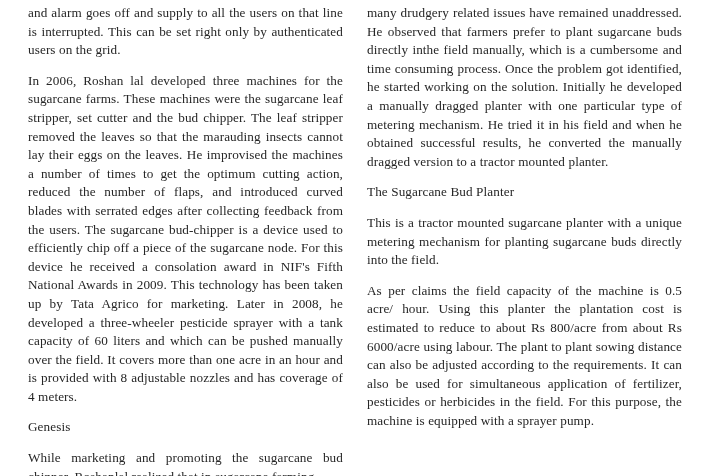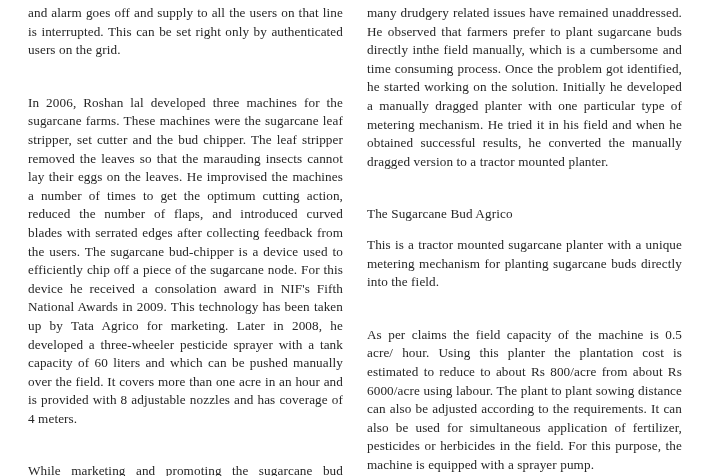--- a/index.html
+++ b/index.html
@@ -34,37 +34,38 @@
     letter-spacing: 0.1px;
   }
   .heading {
     margin: 0;
     text-align: left;
     letter-spacing: 0.1px;
   }
   
   .para + .para,
   .para + .heading {
-    margin-top: 34px;
+    margin-top: 12px;
   }
   .heading + .para {
     margin-top: 12px;
   }
 </style>
 </head>
 <body>
 
 <div class="page">
 
   <div class="column">
     <p class="para">and alarm goes off and supply to all the users on that line is interrupted. This can be set right only by authenticated users on the grid.</p>
     <p class="para">In 2006, Roshan lal developed three machines for the sugarcane farms. These machines were the sugarcane leaf stripper, set cutter and the bud chipper. The leaf stripper removed the leaves so that the marauding insects cannot lay their eggs on the leaves. He improvised the machines a number of times to get the optimum cutting action, reduced the number of flaps, and introduced curved blades with serrated edges after collecting feedback from the users. The sugarcane bud-chipper is a device used to efficiently chip off a piece of the sugarcane node. For this device he received a consolation award in NIF's Fifth National Awards in 2009. This technology has been taken up by Tata Agrico for marketing. Later in 2008, he developed a three-wheeler pesticide sprayer with a tank capacity of 60 liters and which can be pushed manually over the field. It covers more than one acre in an hour and is provided with 8 adjustable nozzles and has coverage of 4 meters.</p>
+    <p class="heading">Genesis</p>
     <p class="para">While marketing and promoting the sugarcane bud chipper, Roshanlal realized that in sugarcane farming,</p>
   </div>
 
   <div class="column">
     <p class="para">many drudgery related issues have remained unaddressed. He observed that farmers prefer to plant sugarcane buds directly inthe field manually, which is a cumbersome and time consuming process. Once the problem got identified, he started working on the solution. Initially he developed a manually dragged planter with one particular type of metering mechanism. He tried it in his field and when he obtained successful results, he converted the manually dragged version to a tractor mounted planter.</p>
-    <p class="heading">The Sugarcane Bud Agrico</p>
+    <p class="heading">The Sugarcane Bud Planter</p>
     <p class="para">This is a tractor mounted sugarcane planter with a unique metering mechanism for planting sugarcane buds directly into the field.</p>
     <p class="para">As per claims the field capacity of the machine is 0.5 acre/ hour. Using this planter the plantation cost is estimated to reduce to about Rs 800/acre from about Rs 6000/acre using labour. The plant to plant sowing distance can also be adjusted according to the requirements. It can also be used for simultaneous application of fertilizer, pesticides or herbicides in the field. For this purpose, the machine is equipped with a sprayer pump.</p>
   </div>
 
 </div>
 
 </body></html>

